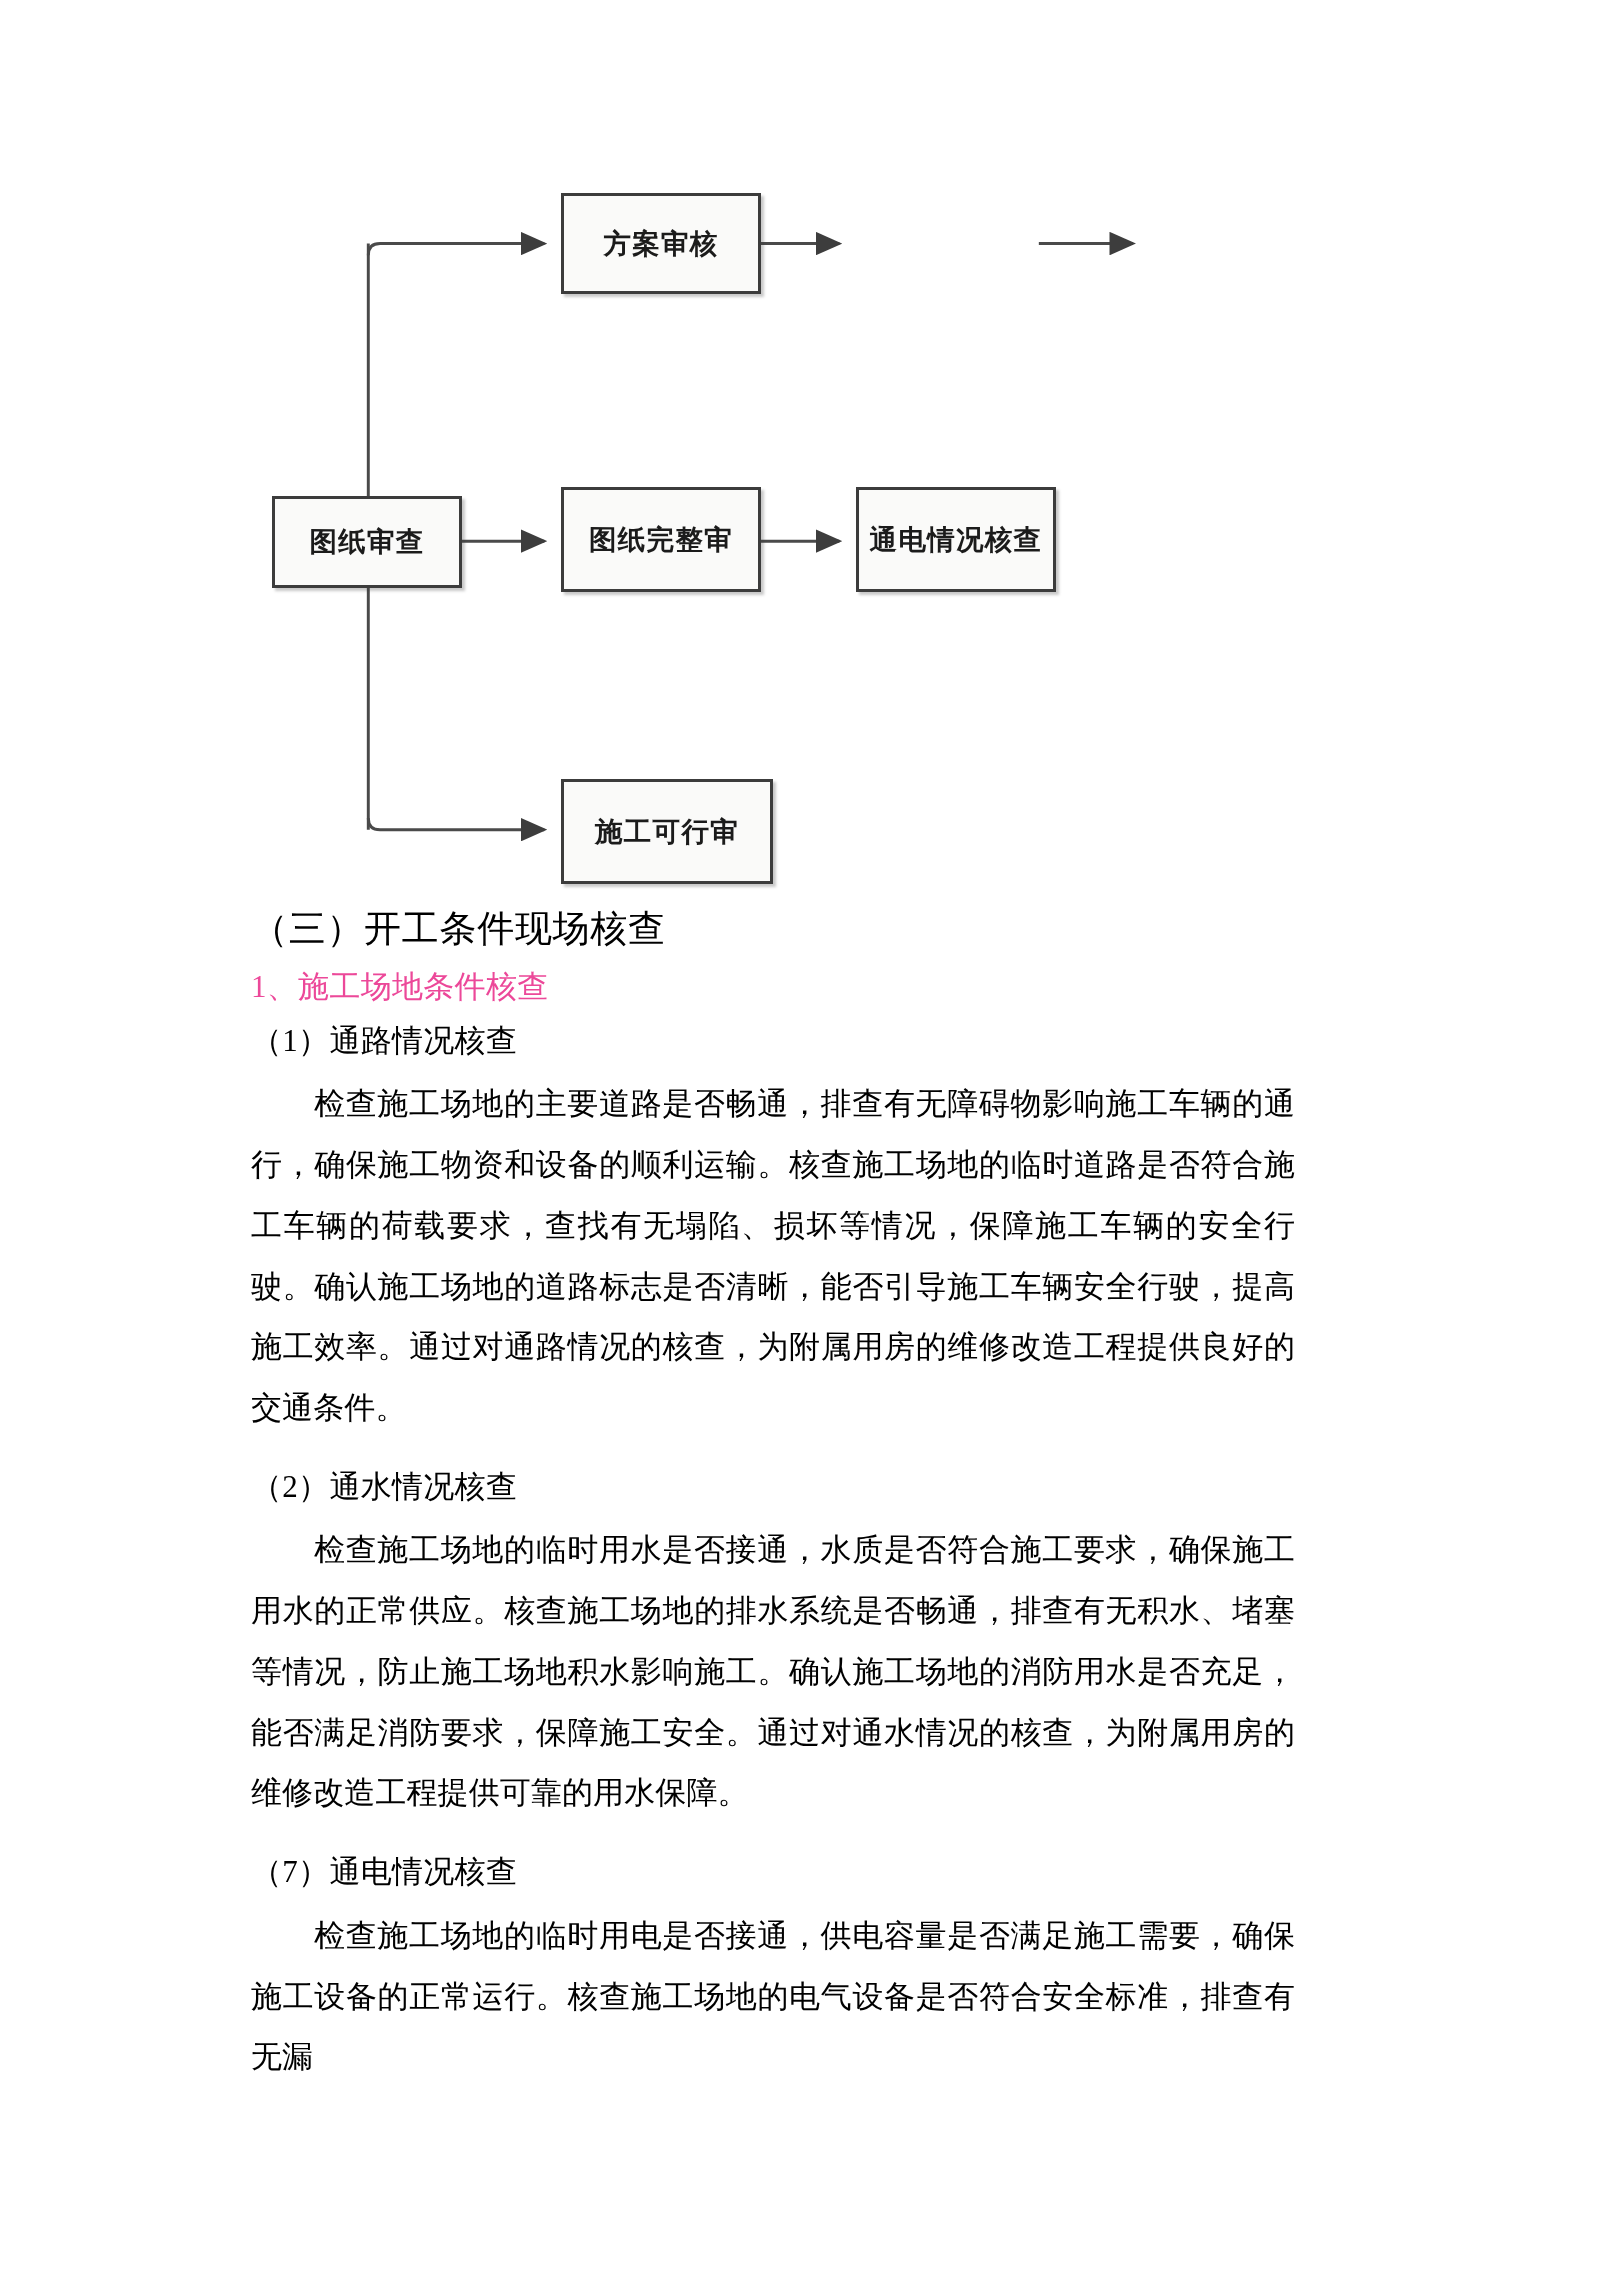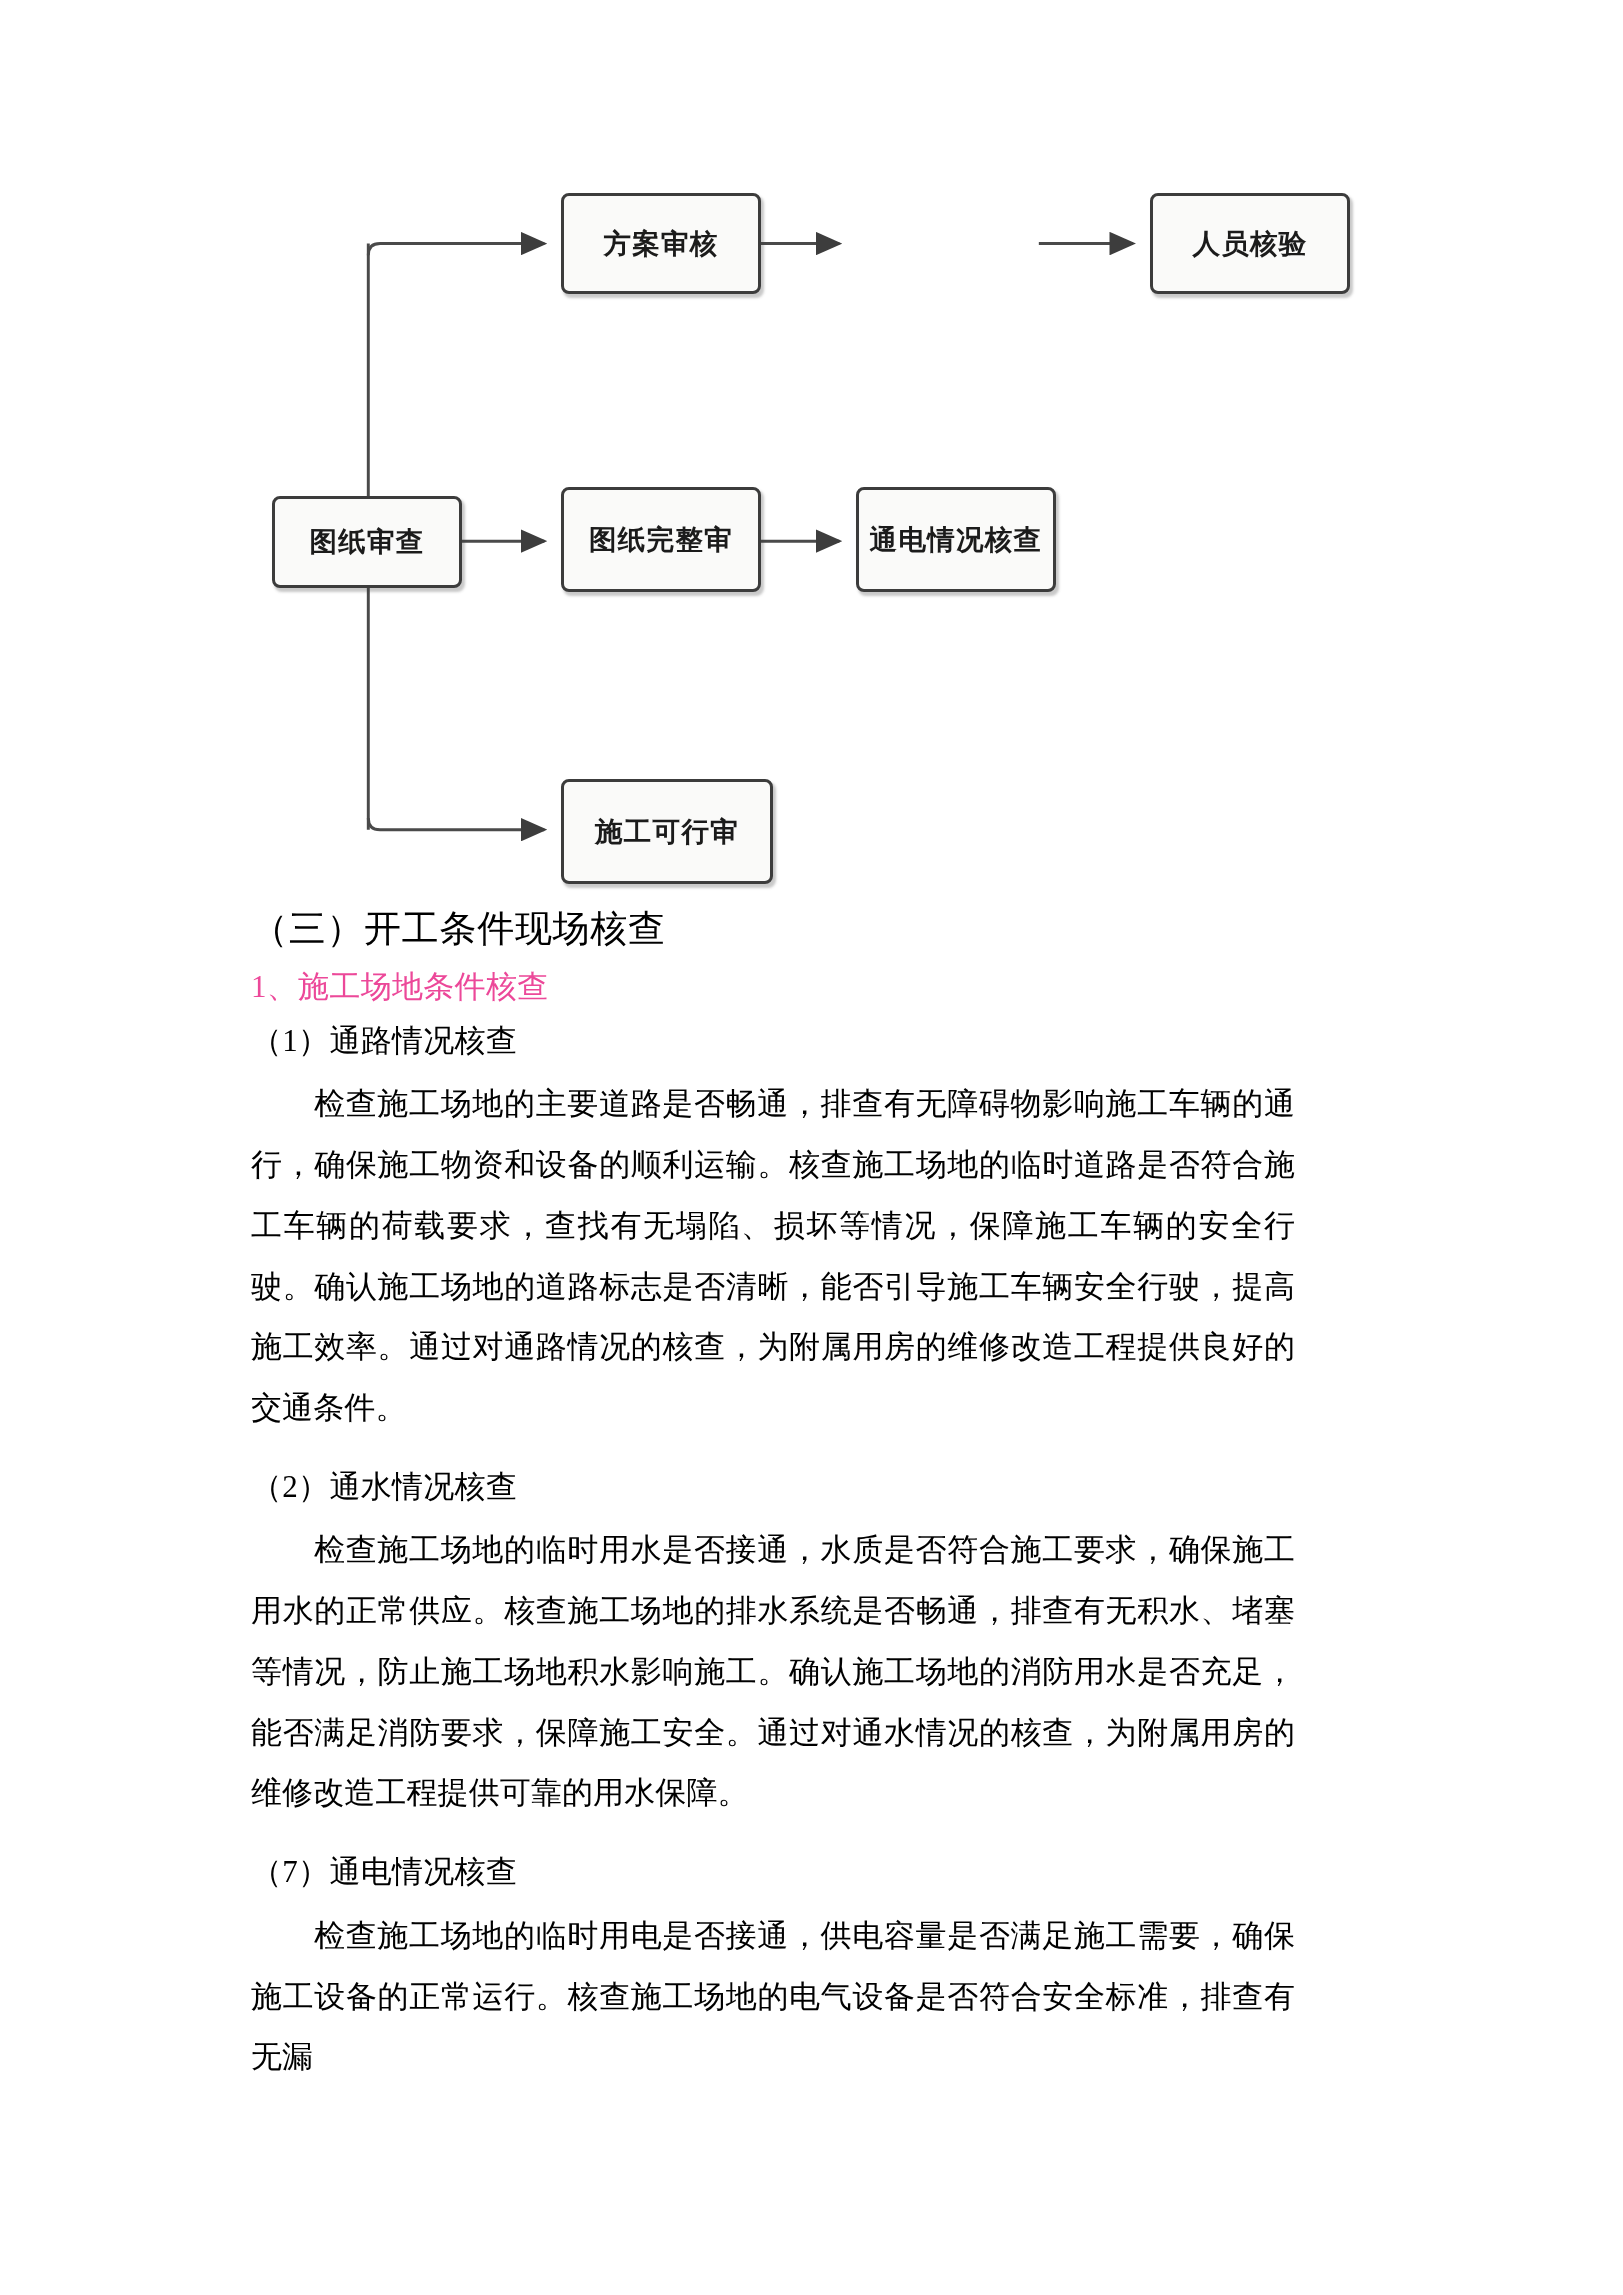--- a/index.html
+++ b/index.html
@@ -31,21 +31,21 @@
     position:absolute;
     left:0; top:0;
     width:1623px;
     height:877px;
   }
   .node{
     position:absolute;
     box-sizing:border-box;
     background:#fafaf9;
     border:3.3px solid #3c3c3c;
-    border-radius:8px;
+    border-radius:0;
     box-shadow:2.6px 3.3px 2.6px rgba(60,60,60,0.28);
     display:flex;
     align-items:center;
     justify-content:center;
     font-family:"Liberation Sans","DejaVu Sans",sans-serif;
     font-weight:bold;
     font-size:27.5px;
     color:#1b1b1b;
     letter-spacing:1.3px;
     line-height:1;
@@ -128,21 +128,20 @@
       <path d="M1162,372 L1283,372" fill="none" stroke="#4a4a4a" stroke-width="4.5" marker-end="url(#arrowhead)"></path>
 
       <path d="M1588,372 L1732,372" fill="none" stroke="#4a4a4a" stroke-width="4.5" marker-end="url(#arrowhead)"></path>
 
       <path d="M705,827 L832,827" fill="none" stroke="#4a4a4a" stroke-width="4.5" marker-end="url(#arrowhead)"></path>
 
       <path d="M1162,827 L1283,827" fill="none" stroke="#4a4a4a" stroke-width="4.5" marker-end="url(#arrowhead)"></path>
     </svg>
 
     <div class="node node-fangan">方案审核</div>
-    <div class="node node-renyuan">人员核验</div>
     <div class="node node-tuzhi">图纸审查</div>
     <div class="node node-wanzheng">图纸完整审</div>
     <div class="node node-sheji">通电情况核查</div>
     <div class="node node-shigong">施工可行审</div>
   </div>
 
   <div class="content">
 
     <div class="h-section">（三）开工条件现场核查</div>
 

